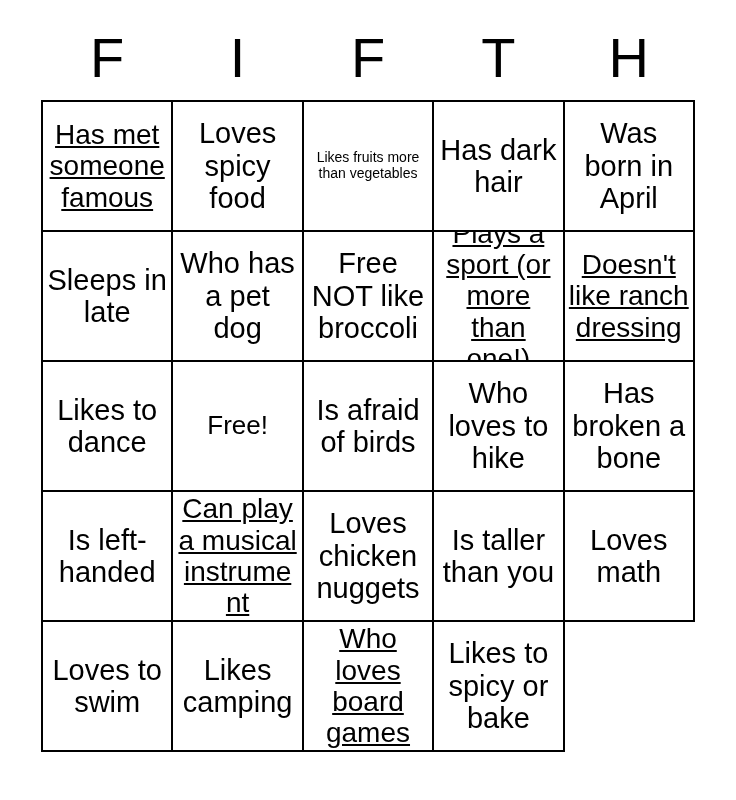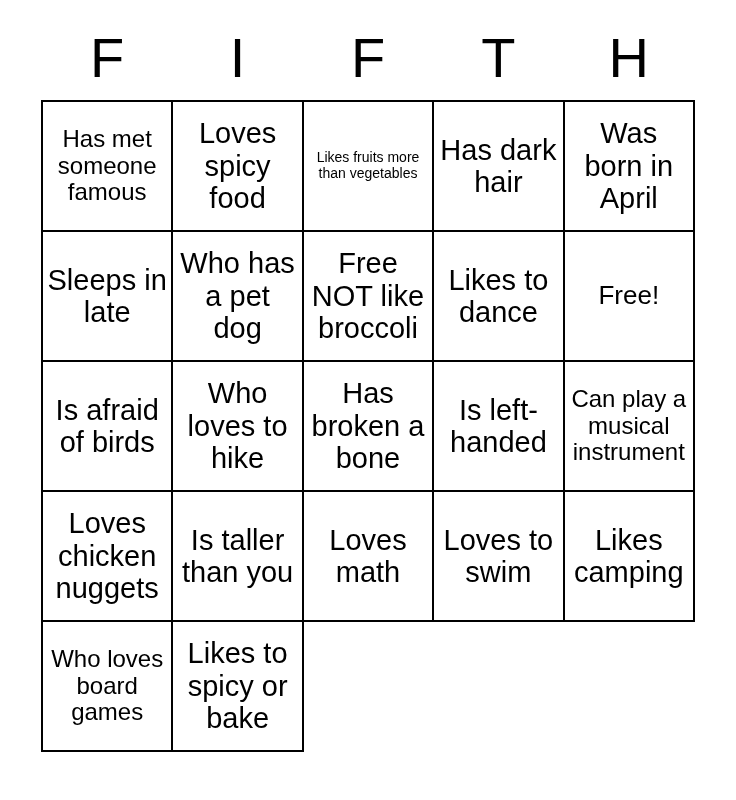--- a/index.html
+++ b/index.html
@@ -63,21 +63,21 @@
     overflow: hidden;
   }
   .cell span {
     display: block;
     width: 100%;
     line-height: 1.12;
     word-wrap: break-word;
   }
   
   .sz-xs span { font-size: 14px; }
-  .sz-s  span { font-size: 24px; }
+  .sz-s  span { font-size: 28px; text-decoration: underline; }
   .sz-l  span { font-size: 29px; }
   .sz-xl span { font-size: 29px; }
   .sz-free span { font-size: 26px; }
 </style>
 </head>
 <body>
 
 <div id="board">
 
   <div id="header-row">
@@ -105,20 +105,26 @@
         <span>Was born in April</span>
       </div>
       <div class="cell sz-xl">
         <span>Sleeps in late</span>
       </div>
       <div class="cell sz-l">
         <span>Who has a pet dog</span>
       </div>
       <div class="cell sz-l">
         <span>Free NOT like broccoli</span>
+      </div>
+      <div class="cell sz-s">
+        <span>Plays a sport (or more than one!)</span>
+      </div>
+      <div class="cell sz-s">
+        <span>Doesn't like ranch dressing</span>
       </div>
       <div class="cell sz-l">
         <span>Likes to dance</span>
       </div>
       <div class="cell sz-free">
         <span>Free!</span>
       </div>
       <div class="cell sz-l">
         <span>Is afraid of birds</span>
       </div>

